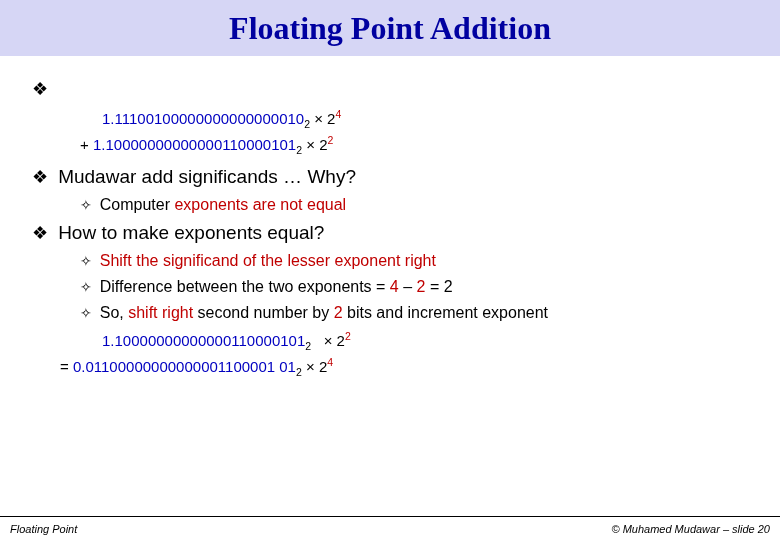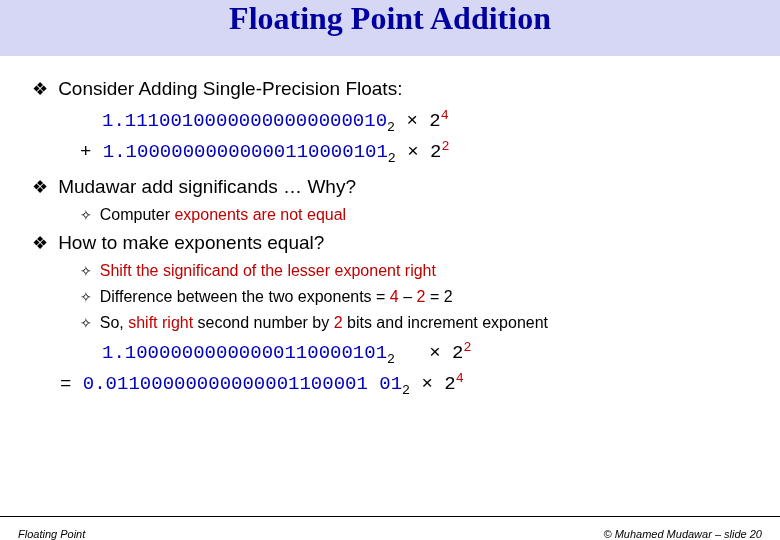--- a/index.html
+++ b/index.html
@@ -9,21 +9,21 @@
     background: #ffffff;
     font-family: Arial, Helvetica, sans-serif;
     position: relative;
     overflow: hidden;
   }
   .title-bar {
     width: 100%;
     height: 56px;
     background: #d6d6f5;
     display: flex;
-    align-items: flex-start;
+    align-items: center;
     justify-content: center;
   }
   .title {
     font-family: "Comic Sans MS", "Comic Sans", cursive;
     font-size: 32px;
     font-weight: bold;
     color: #0000a0;
   }
   .content {
     padding: 16px 32px 0 32px;
@@ -49,63 +49,62 @@
     display: flex;
     align-items: baseline;
     margin-bottom: 8px;
   }
   .sub-bullet {
     margin-right: 8px;
     font-size: 14px;
   }
   .code-block {
     margin-left: 70px;
-    font-family: Liberation Mono, monospace;
-    font-size: 19px;
+    font-family: Liberation Sans, sans-serif;
+    font-size: 15px;
     white-space: pre;
     color: #000;
     margin-bottom: 4px;
     margin-top: 4px;
   }
   .code-block.shift { margin-left: 48px; }
   .code-block.eq { margin-left: 28px; }
   .sub-text { }
   .red { color: #c00000; }
   .blue { color: #0000c0; }
   .sub2 { font-size: 0.7em; vertical-align: sub; }
   .sup2 { font-size: 0.7em; vertical-align: super; }
   .footer {
     position: absolute;
     bottom: 0;
     left: 0;
     width: 100%;
     height: 24px;
     border-top: 1px solid #000;
     display: flex;
-    align-items: flex-end;
+    align-items: center;
     justify-content: space-between;
-    padding: 0 18px;
+    padding: 0 10px;
     font-size: 11px;
     font-style: italic;
     color: #000;
   }
   .footer .center { position: absolute; left: 50%; transform: translateX(-50%); }
 </style>
 </head>
 <body>
 
 <div class="title-bar">
   <div class="title">Floating Point Addition</div>
 </div>
 
 <div class="content">
 
   <div class="line l1">
     <span class="bullet main-bullet">❖</span>
-    <span>Consider Adding Single-Precision Floats:</span>
   </div>
 
   <div class="code-block"><span class="blue">1.11100100000000000000010</span><span class="sub2">2</span><span> × 2</span><span class="sup2 red">4</span></div>
 
   <div class="code-block shift"><span>+ </span><span class="blue">1.10000000000000110000101</span><span class="sub2">2</span><span> × 2</span><span class="sup2 red">2</span></div>
 
   <div class="line" style="margin-top:10px;">
     <span class="bullet main-bullet">❖</span>
     <span>Mudawar add significands … Why?</span>
   </div>

